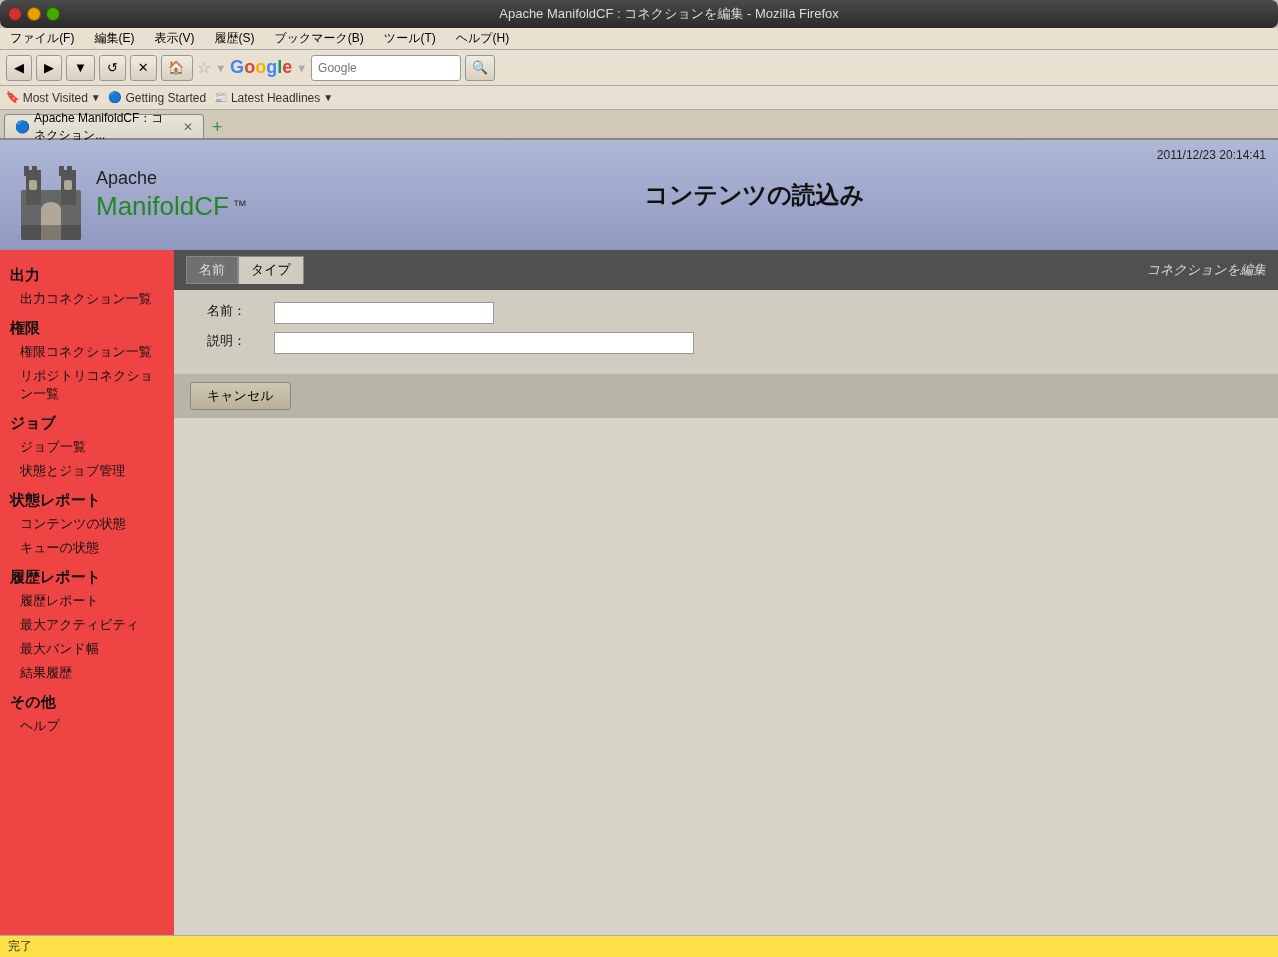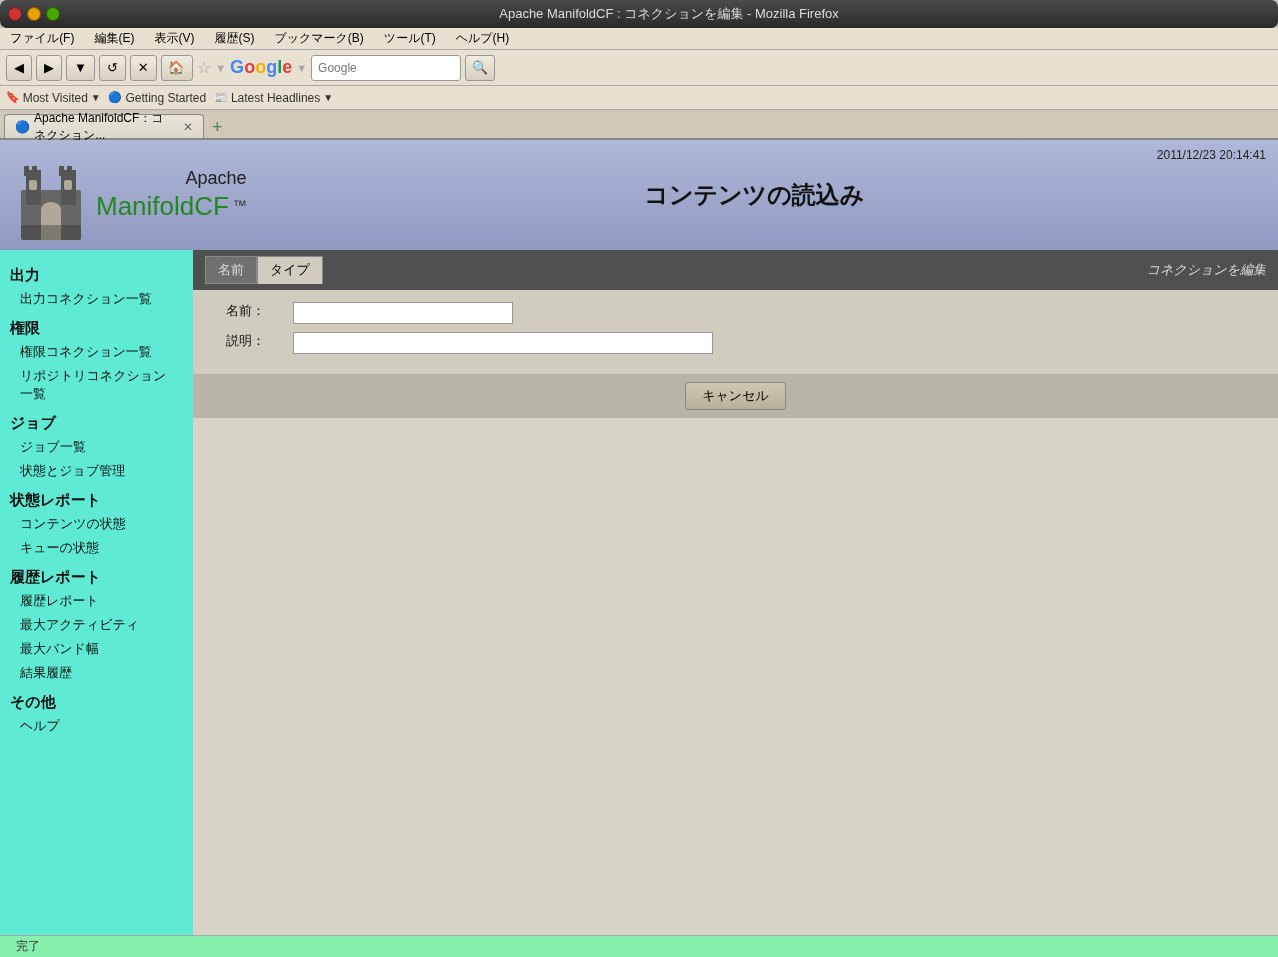--- a/index.html
+++ b/index.html
@@ -134,35 +134,35 @@
       align-items: center;
       padding: 10px 16px;
       height: 110px;
       position: relative;
     }
     #logo-area { display: flex; align-items: center; gap: 10px; }
     #logo-castle {
       width: 70px;
       height: 90px;
     }
-    #app-name { font-size: 13px; color: #222; text-align: right; }
+    #app-name { font-size: 13px; color: #222; }
     #header-title { flex: 1; text-align: center; font-size: 24px; font-weight: bold; color: #111; }
     #header-datetime { position: absolute; top: 8px; right: 12px; font-size: 12px; color: #222; }
 
     
     #main-layout {
       display: flex;
       flex: 1;
       overflow: hidden;
     }
 
     
     #sidebar {
-      width: 193px;
-      background: #5eead4;
+      width: 174px;
+      background: #ef4444;
       padding: 8px 0;
       flex-shrink: 0;
       overflow-y: auto;
     }
     .sidebar-section-title {
       font-size: 15px;
       font-weight: bold;
       color: #111;
       padding: 8px 10px 2px;
     }
@@ -234,36 +234,35 @@
       font-size: 12px;
       background: white;
     }
     #name-input { width: 220px; }
     #desc-input { width: 420px; }
 
     #editor-footer {
       background: #b8b4a8;
       padding: 8px 16px;
       display: flex;
-      justify-content: center;
     }
     .action-btn {
       background: linear-gradient(to bottom, #d0c8b0, #b8b098);
       border: 1px solid #888;
       border-radius: 3px;
       padding: 4px 16px;
       font-size: 13px;
       cursor: pointer;
     }
 
     
     #statusbar {
-      background: #86efac;
+      background: #fde047;
       border-top: 1px solid #aaa;
-      padding: 3px 16px;
+      padding: 3px 8px;
       font-size: 12px;
       color: #333;
       height: 22px;
       display: flex;
       align-items: center;
     }
   </style>
 </head>
 <body>
 

